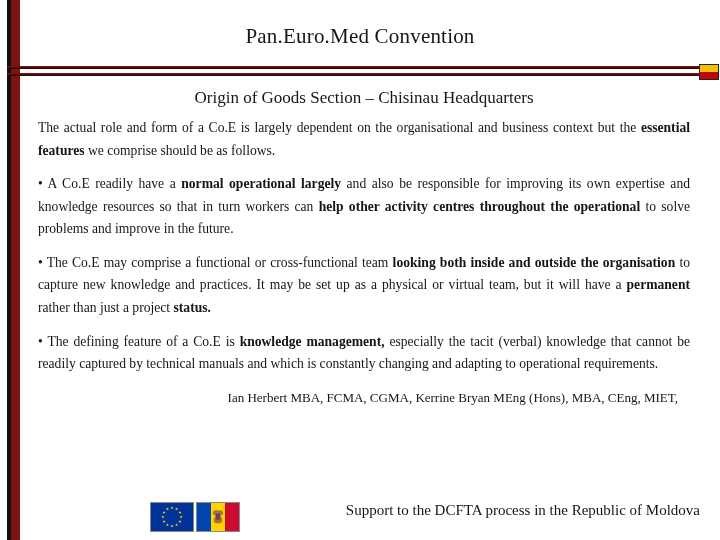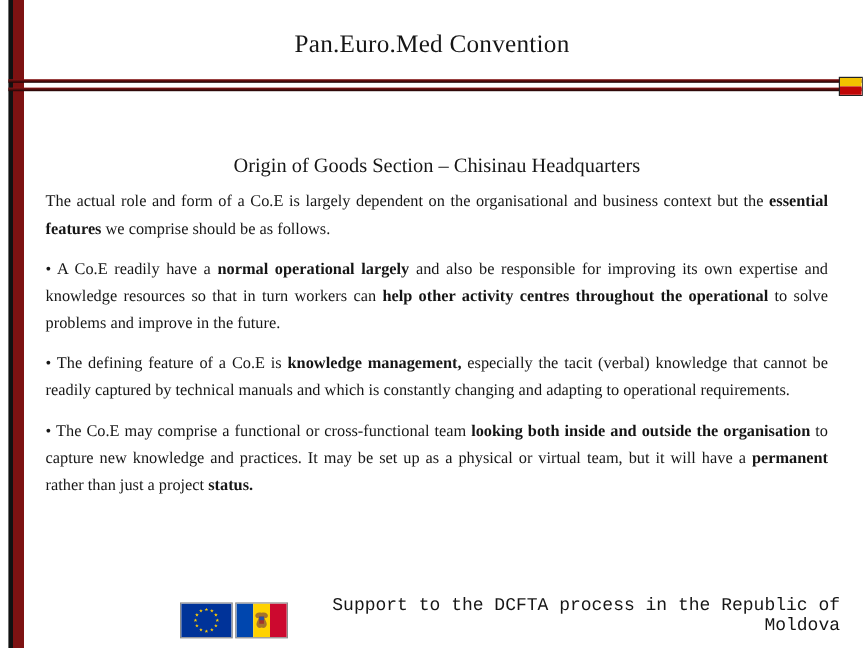--- a/index.html
+++ b/index.html
@@ -14,29 +14,29 @@
   .title{
     position:absolute;top:24px;left:0;right:0;text-align:center;
     font-size:21px;letter-spacing:.2px;
   }
   .rule{position:absolute;top:66px;left:7px;right:2px;height:14px;}
   .rule-line{height:3px;background:linear-gradient(to bottom,#8a1414,#1a0505);}
   .rule-line.first{margin-bottom:4px;}
   .rule-end{position:absolute;right:0;top:-1px;width:18px;height:14px;box-shadow:0 0 0 1px #222;}
   .rule-end .y{height:50%;background:#f2c200;}
   .rule-end .r{height:50%;background:#c00606;}
-  .content{position:absolute;left:38px;right:30px;top:88px;margin-top:40px;}
+  .content{position:absolute;left:38px;right:30px;top:88px;}
   .heading{text-align:center;font-size:17px;margin-bottom:5px;}
   .subheading{text-align:center;font-weight:bold;font-size:13px;line-height:17px;}
   .question{font-weight:bold;font-size:13px;line-height:17px;margin-bottom:6px;}
   p.body{font-size:13.6px;line-height:1.66;text-align:justify;margin:0 0 11px 0;}
   p.body.first{margin-top:9px;}
   p.body b{font-weight:bold;}
   .credits{text-align:right;font-size:13px;line-height:1.75;padding-right:12px;margin-top:1px;}
-  .footer{position:absolute;left:38px;right:20px;bottom:8px;display:flex;align-items:flex-end;font-family:Liberation Mono, monospace;}
+  .footer{position:absolute;left:38px;right:20px;bottom:8px;display:flex;align-items:flex-start;}
   .flags{display:flex;gap:2px;margin-left:112px;}
   .flag{display:block;border:1px solid #8a8a8a;}
   .support{flex:1;text-align:right;font-size:15px;padding-bottom:2px;}
 </style>
 </head>
 <body>
 
 <div class="slide">
 
   <div class="left-bar"></div>
@@ -50,24 +50,25 @@
       <div class="y"></div>
       <div class="r"></div>
     </div>
   </div>
 
   <div class="content">
     <div class="heading">Origin of Goods Section – Chisinau Headquarters</div>
 
     <p class="body first"><span>The actual role and form of a Co.E is largely dependent on the organisational and business context but the </span><b>essential features</b><span> we comprise should be as follows.</span></p>
     <p class="body"><span>• A Co.E readily have a </span><b>normal operational largely</b><span> and also be responsible for improving its own expertise and knowledge resources so that in turn workers can </span><b>help other activity centres throughout the operational</b><span> to solve problems and improve in the future.</span></p>
+    <p class="body"><span>• The Co.E may comprise a functional or cross-functional team </span><b>looking both inside and outside the organisation</b><span> to capture new knowledge and practices. It may be set up as a physical or virtual team, but it will have a </span><b>permanent</b><span> rather than just a project </span><b>status.</b></p>
     <p class="body"><span>• The defining feature of a Co.E is </span><b>knowledge management,</b><span> especially the tacit (verbal) knowledge that cannot be readily captured by technical manuals and which is constantly changing and adapting to operational requirements.</span></p>
-    <p class="body"><span>• The Co.E may comprise a functional or cross-functional team </span><b>looking both inside and outside the organisation</b><span> to capture new knowledge and practices. It may be set up as a physical or virtual team, but it will have a </span><b>permanent</b><span> rather than just a project </span><b>status.</b></p>
 
     <div class="credits">
+      <div>Ian Herbert MBA, FCMA, CGMA, Kerrine Bryan MEng (Hons), MBA, CEng, MIET,</div>
     </div>
   </div>
 
   <div class="footer">
     <div class="flags">
       <svg class="flag" viewBox="0 0 60 40" width="42" height="28" xmlns="http://www.w3.org/2000/svg">
         <rect width="60" height="40" fill="#003399"></rect>
         <defs>
           <path id="st" d="M0,-2.2 L0.65,-0.68 2.2,-0.68 0.95,0.26 1.36,1.78 0,0.84 -1.36,1.78 -0.95,0.26 -2.2,-0.68 -0.65,-0.68 Z" fill="#FFCC00"></path>
         </defs>

